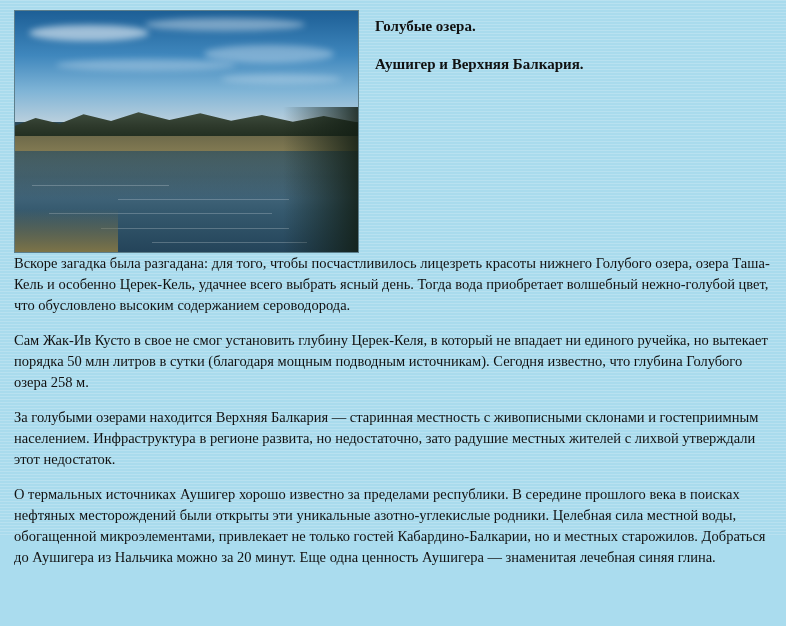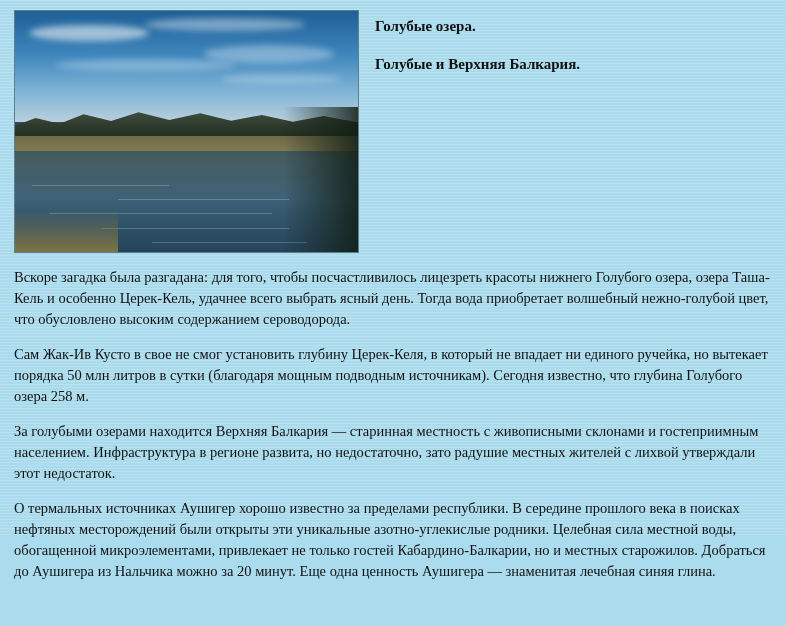--- a/index.html
+++ b/index.html
@@ -138,21 +138,20 @@
   .heading.second {
     margin-bottom: 46px;
   }
   .intro-par {
     font-size: 14.5px;
     line-height: 21px;
     margin: 0;
     text-align: left;
   }
   .body-copy {
-    margin-top: 14px;
   }
   .body-par {
     font-size: 14.5px;
     line-height: 21px;
     margin: 0 0 14px 0;
     text-align: left;
   }
   .body-par:last-child {
     margin-bottom: 0;
   }
@@ -181,21 +180,21 @@
         <div class="ripple r3"></div>
         <div class="ripple r4"></div>
         <div class="ripple r5"></div>
         <div class="shore-right"></div>
         <div class="grass-left"></div>
       </div>
     </div>
 
     <div class="intro">
       <h1 class="heading">Голубые озера.</h1>
-      <h2 class="heading second">Голубые и Верхняя Балкария.</h2>
+      <h2 class="heading second">Аушигер и Верхняя Балкария.</h2>
     </div>
 
   </div>
 
   <div class="body-copy">
     <p class="body-par">Вскоре загадка была разгадана: для того, чтобы посчастливилось лицезреть красоты нижнего Голубого озера, озера Таша-Кель и особенно Церек-Кель, удачнее всего выбрать ясный день. Тогда вода приобретает волшебный нежно-голубой цвет, что обусловлено высоким содержанием сероводорода.</p>
     <p class="body-par">Сам Жак-Ив Кусто в свое не смог установить глубину Церек-Келя, в который не впадает ни единого ручейка, но вытекает порядка 50 млн литров в сутки (благодаря мощным подводным источникам). Сегодня известно, что глубина Голубого озера 258 м.</p>
     <p class="body-par">За голубыми озерами находится Верхняя Балкария — старинная местность с живописными склонами и гостеприимным населением. Инфраструктура в регионе развита, но недостаточно, зато радушие местных жителей с лихвой утверждали этот недостаток.</p>
     <p class="body-par">О термальных источниках Аушигер хорошо известно за пределами республики. В середине прошлого века в поисках нефтяных месторождений были открыты эти уникальные азотно-углекислые родники. Целебная сила местной воды, обогащенной микроэлементами, привлекает не только гостей Кабардино-Балкарии, но и местных старожилов. Добраться до Аушигера из Нальчика можно за 20 минут. Еще одна ценность Аушигера — знаменитая лечебная синяя глина.</p>
   </div>

